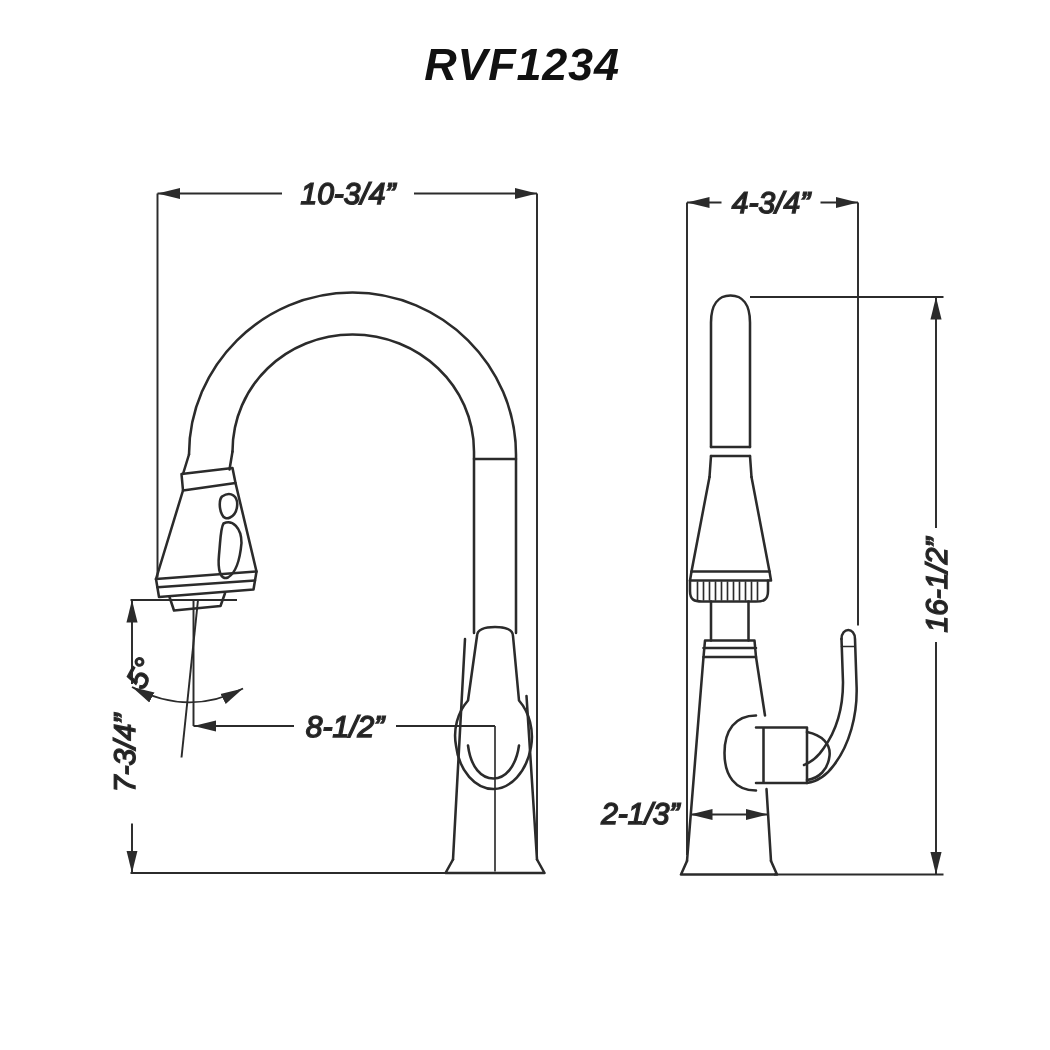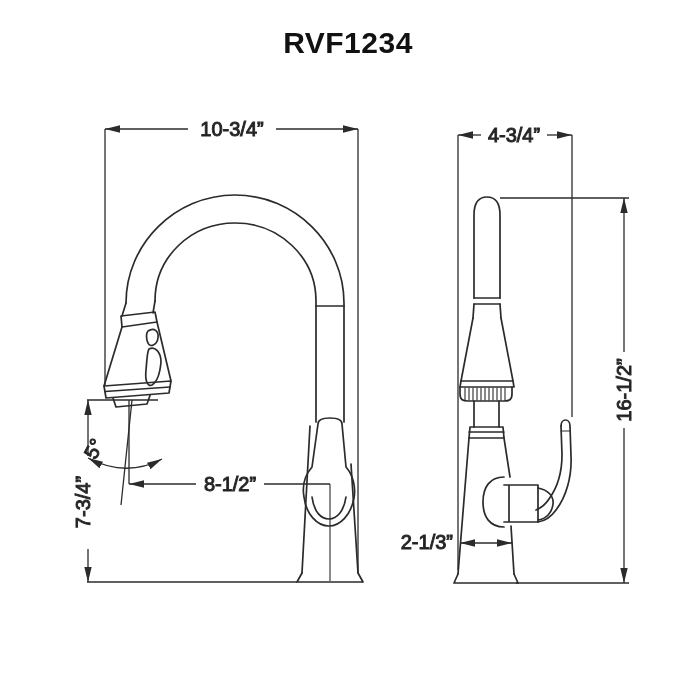--- a/index.html
+++ b/index.html
@@ -1,17 +1,17 @@
 <!DOCTYPE html>
 <html><head>
 <meta charset="utf-8">
 <style>
   html,body{margin:0;padding:0;background:#fff;}
   .frame{width:700px;height:700px;background:#ffffff;position:relative;overflow:hidden;
-         font-family:"Liberation Sans",sans-serif;}
+         font-family:"Liberation Sans",sans-serif;font-style:italic;}
   svg{display:block;}
   .title-text{font-family:"Liberation Sans",sans-serif;font-weight:bold;font-size:30px;
               fill:#111111;letter-spacing:0.5px;}
   .dim-text{font-family:"Liberation Sans",sans-serif;font-size:20px;fill:#1c1c1c;}
   .outline{fill:none;stroke:#2b2b2b;stroke-width:1.7;stroke-linecap:round;stroke-linejoin:round;}
   .thin{fill:none;stroke:#2b2b2b;stroke-width:1.1;}
   .dim{fill:none;stroke:#2b2b2b;stroke-width:1.3;stroke-linecap:butt;}
 </style>
 </head>
 <body>

